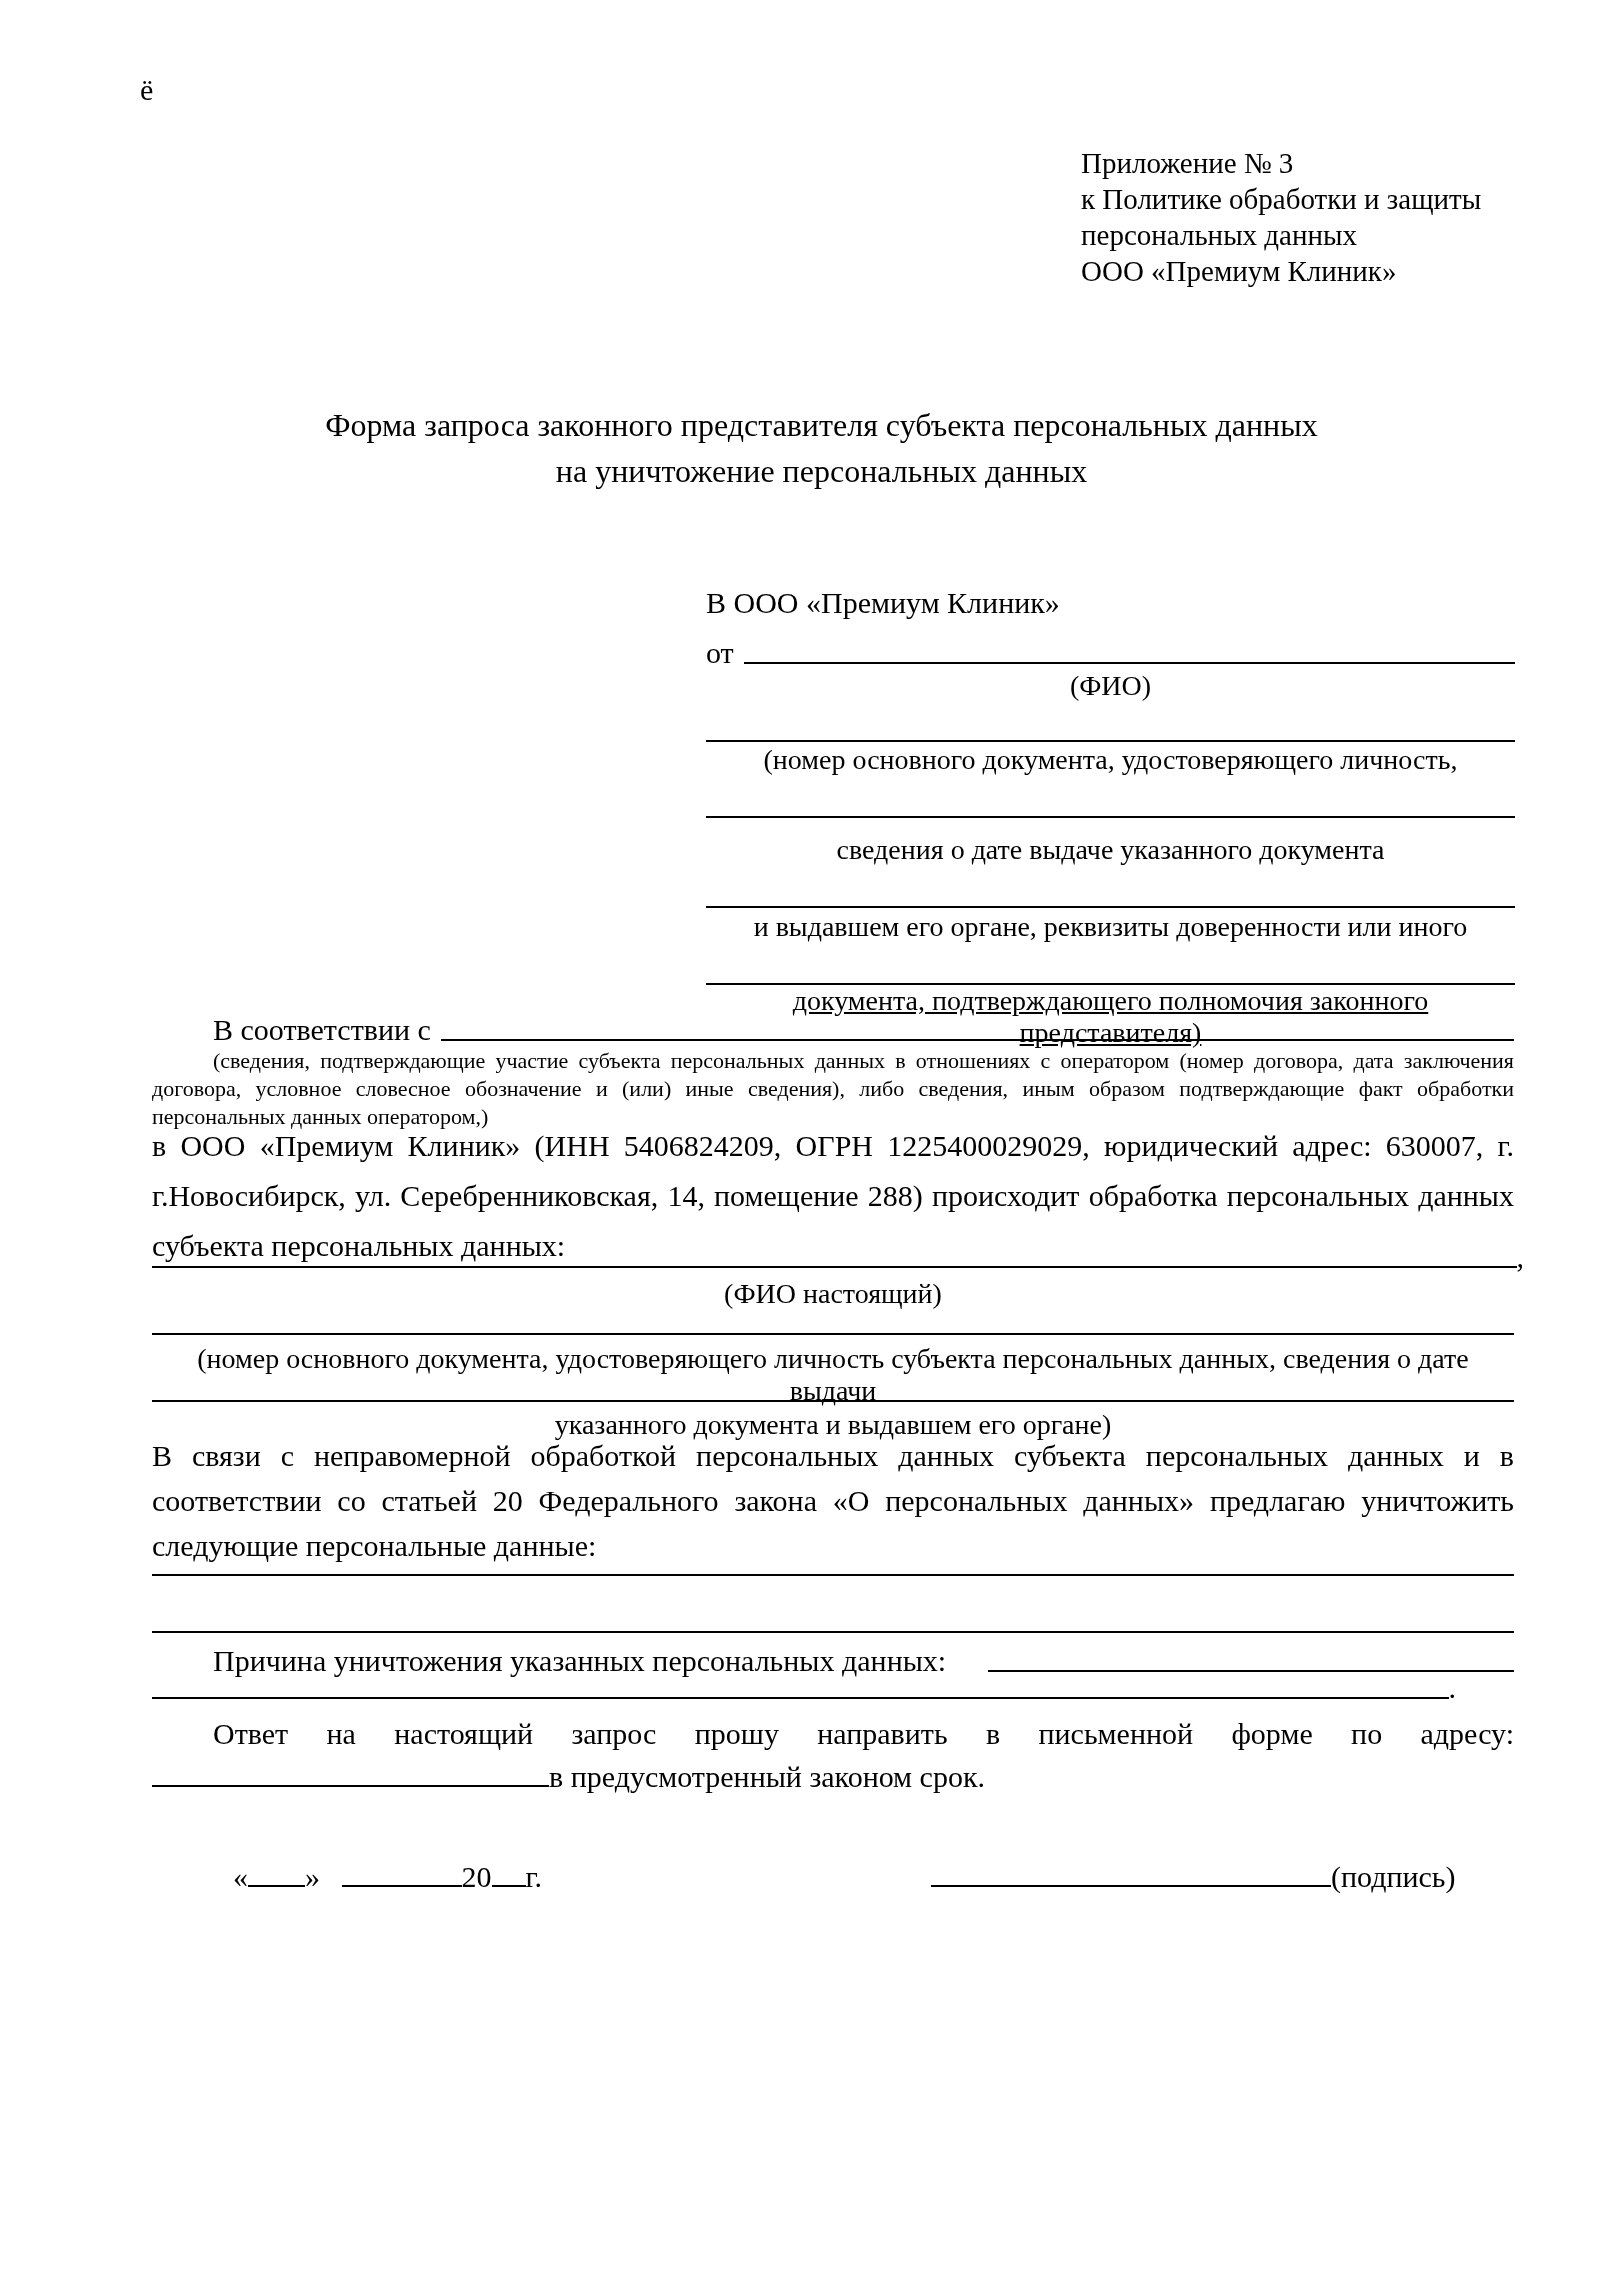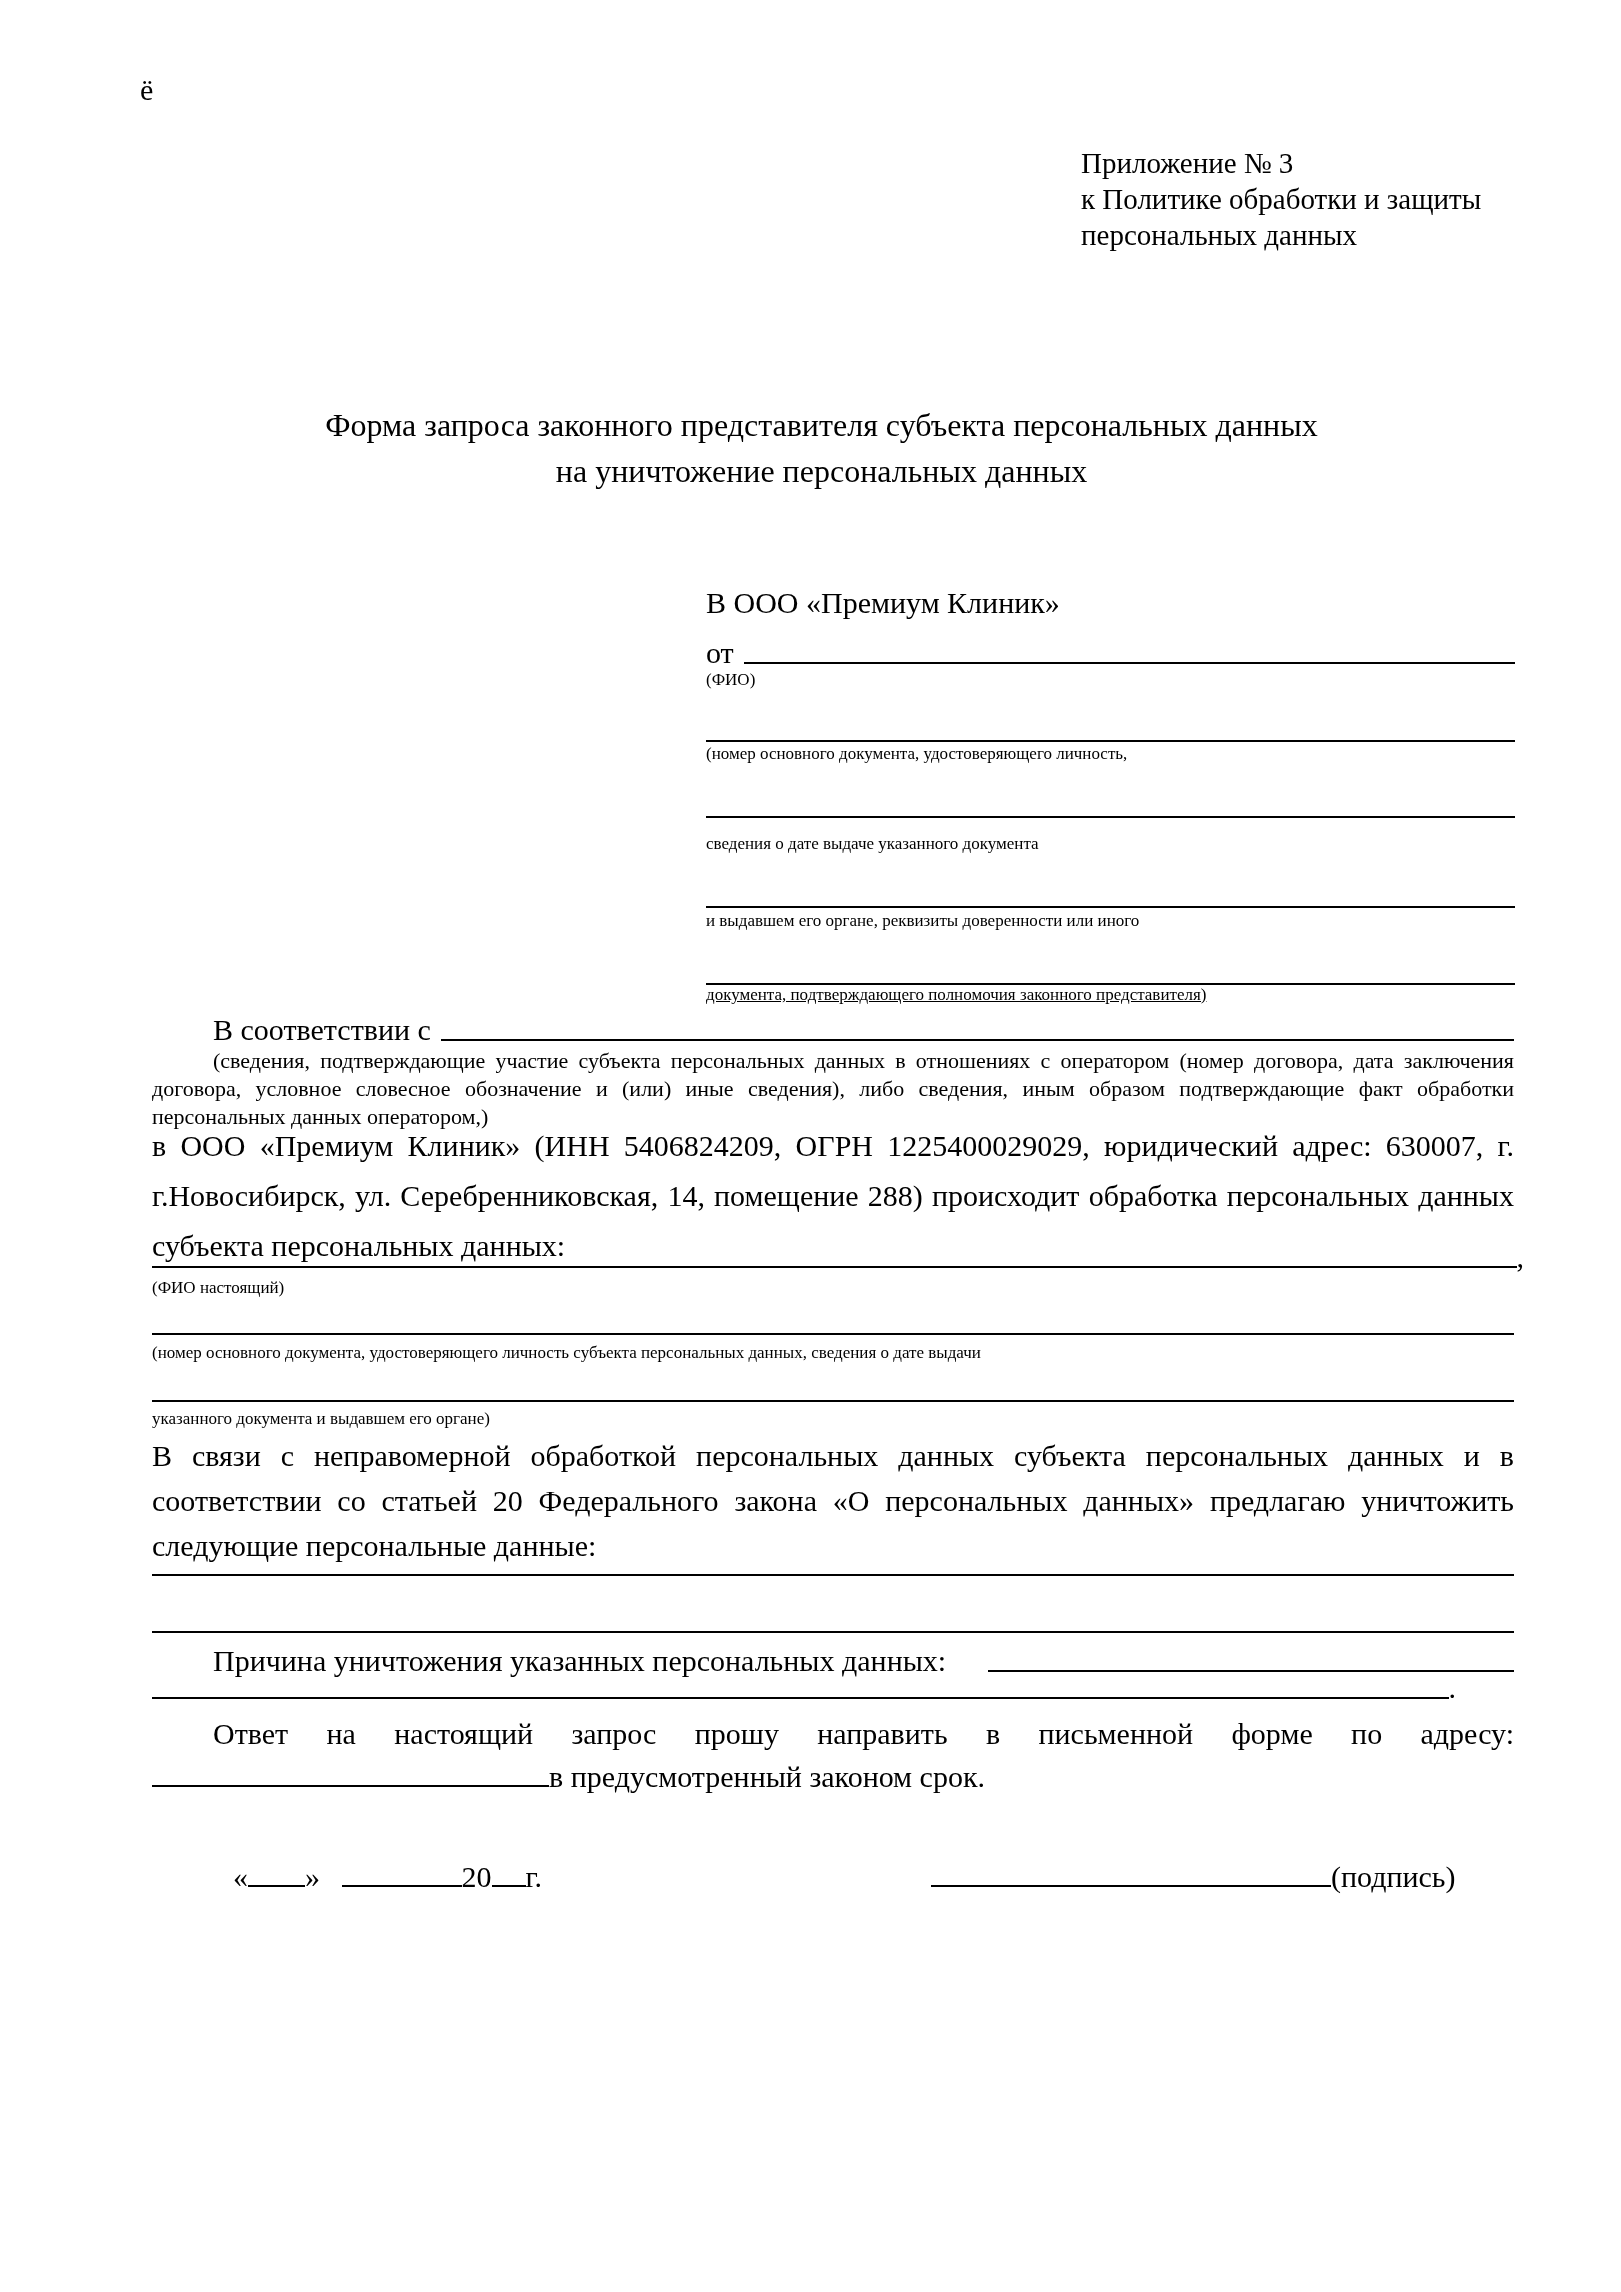--- a/index.html
+++ b/index.html
@@ -6,41 +6,42 @@
   .page {
     position:relative;
     width:1621px; height:2293px;
     background:#ffffff;
     font-family:"Liberation Serif","DejaVu Serif",serif;
     color:#000;
     overflow:hidden;
   }
   .abs { position:absolute; }
   .body-text { font-size:30px; }
-  .cap { font-size:17px; }
+  .cap { font-size:28px; text-align:center; }
   .hr { border-top:2.9px solid #000; height:0; }
   .wline { display:flex; align-items:flex-end; }
   .wline .fill { flex:1; border-bottom:2.9px solid #000; margin-bottom:5.9px; }
   .blank { display:inline-block; height:2px; border-bottom:2.9px solid #000; vertical-align:baseline; }
   .justify { text-align:justify; }
   .center { text-align:center; }
   .bold { font-weight:normal; }
   .lbl { white-space:nowrap; }
 </style>
 </head>
 <body>
 
 <div class="page">
 
   <div class="abs body-text" style="left:140px; top:73px;">ё</div>
 
   <div class="abs" style="left:1081px; top:145px; width:451px; font-size:29px; line-height:36px;">
     <div>Приложение № 3</div>
     <div>к Политике обработки и защиты</div>
     <div>персональных данных</div>
+    <div>ООО «Премиум Клиник»</div>
   </div>
 
   <div class="abs center bold" style="left:129px; top:402px; width:1385px; font-size:32px; line-height:46px;">
     <div>Форма запроса законного представителя субъекта персональных данных</div>
     <div>на уничтожение персональных данных</div>
   </div>
 
   <div class="abs" style="left:706px; top:586px; width:809px;">
     <div class="body-text" style="height:41px;">В ООО «Премиум Клиник»</div>
     <div class="wline body-text" style="height:43px;">

